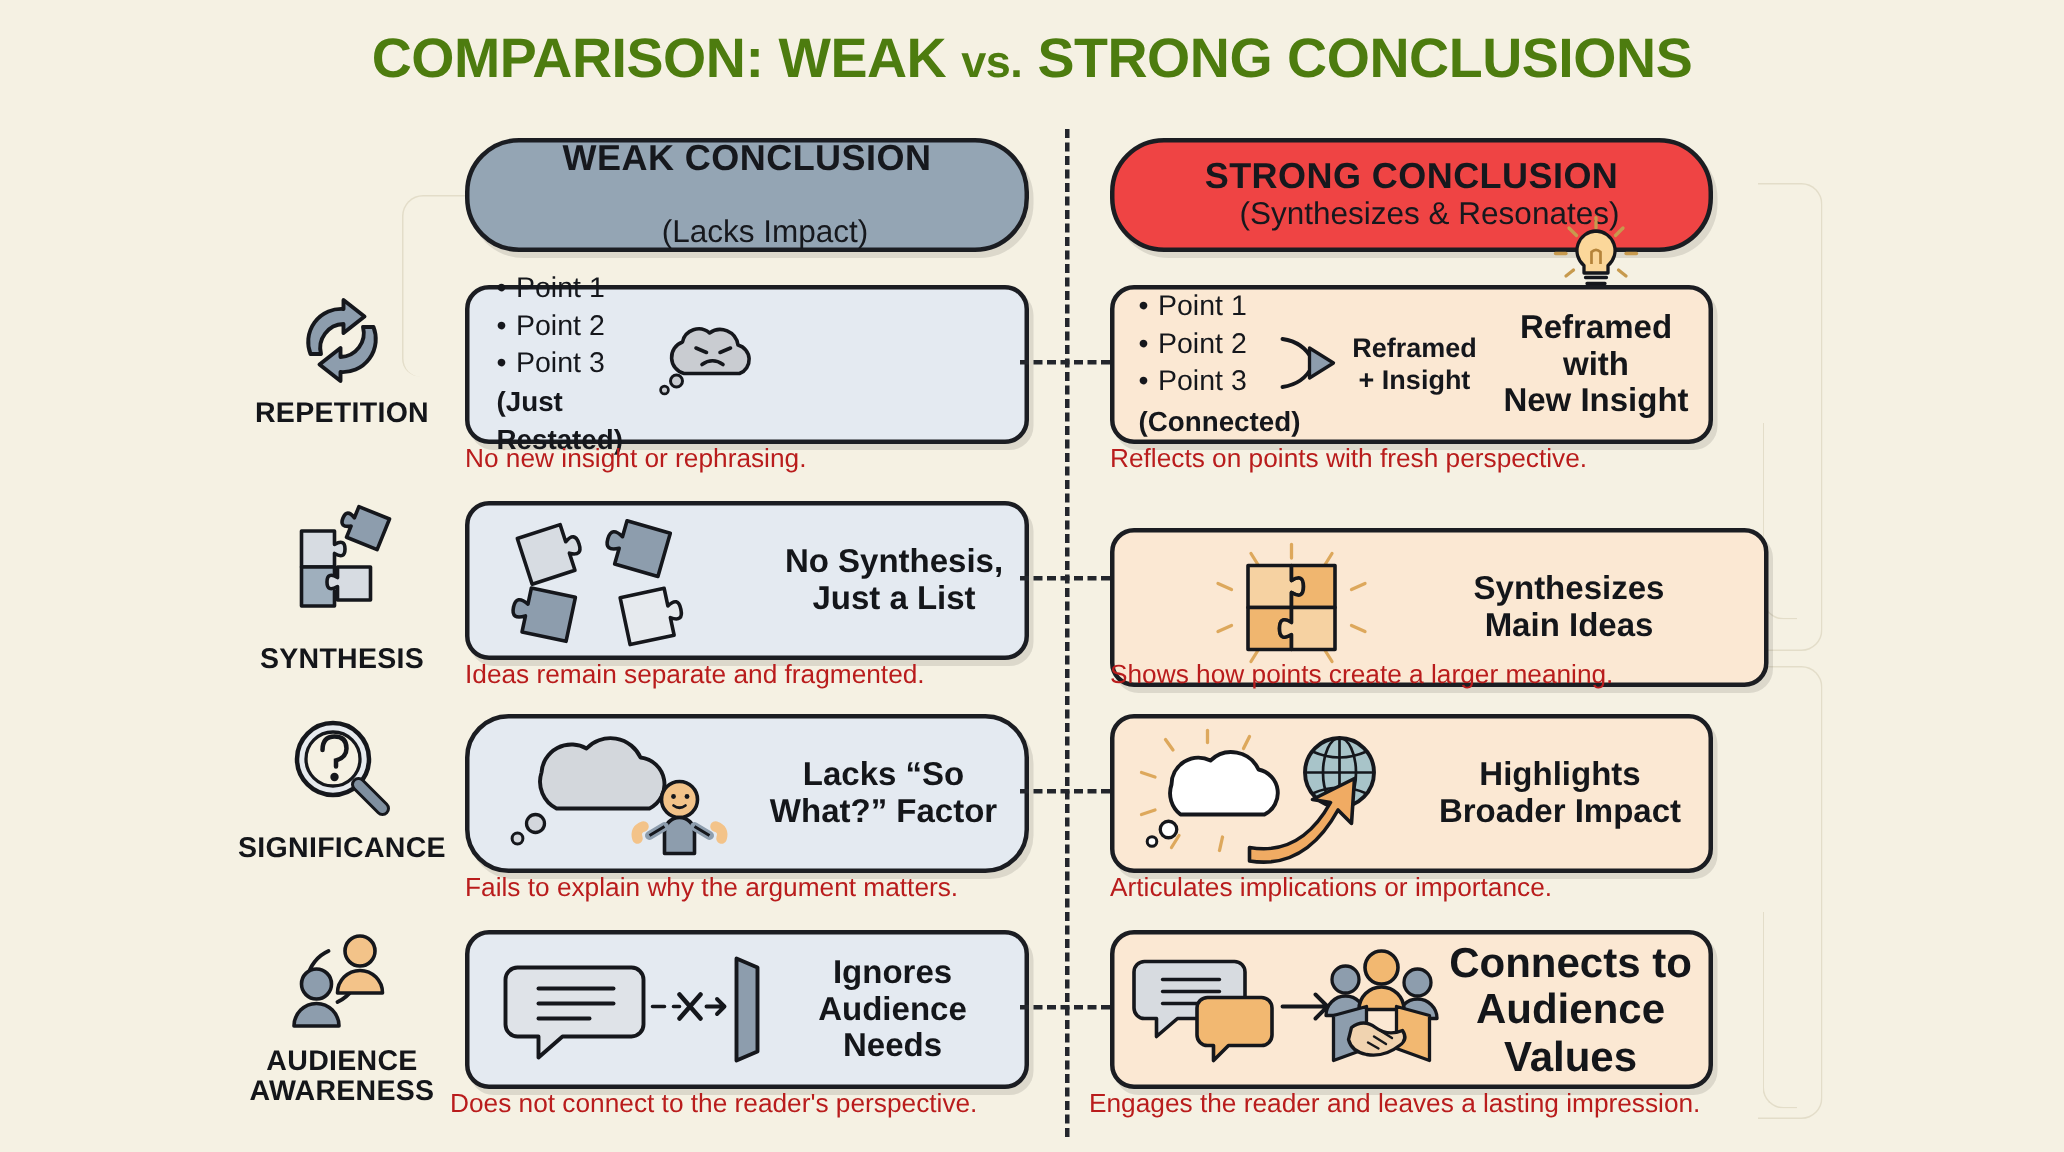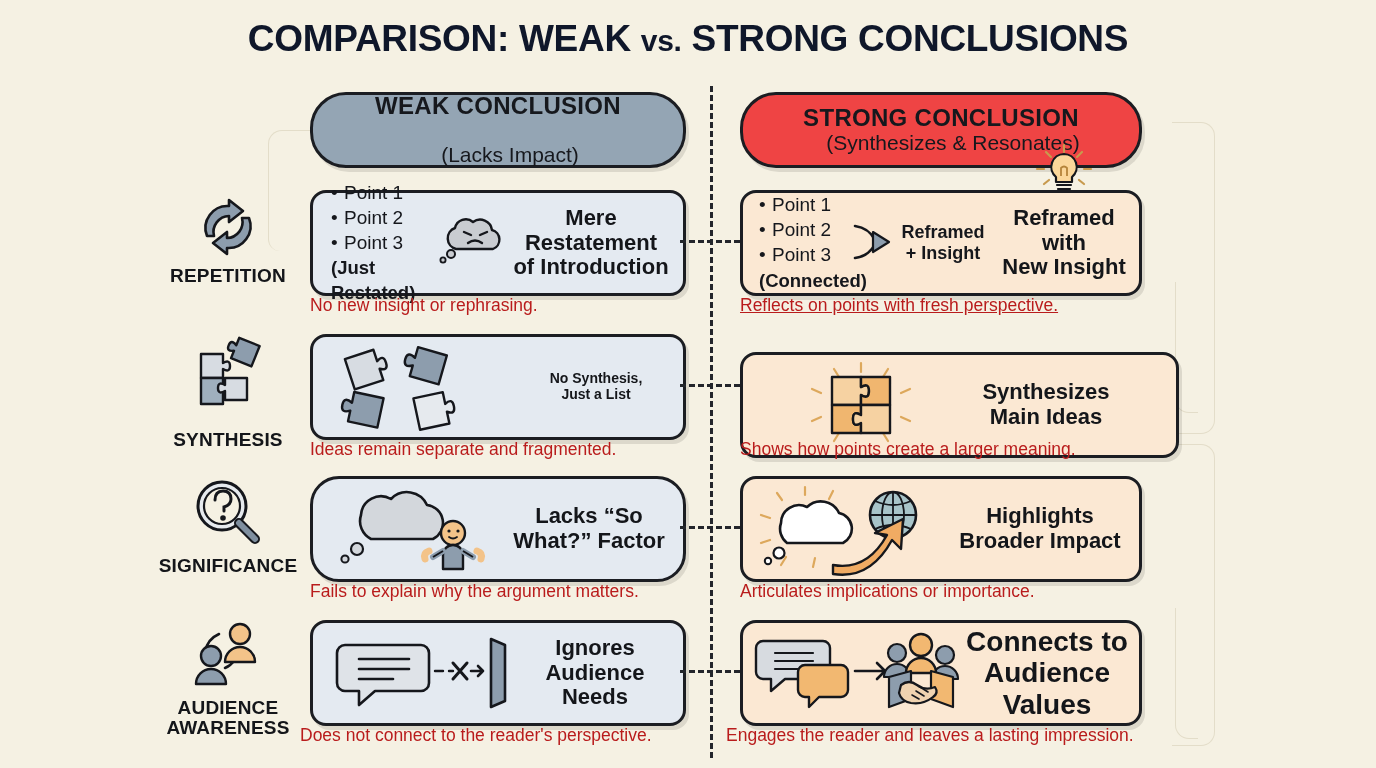--- a/index.html
+++ b/index.html
@@ -8,21 +8,21 @@
     background:#f5f1e3;
     font-family:"Liberation Sans", sans-serif;
     color:#16181d;
     position:relative;
   }
   .canvas{position:relative;width:1376px;height:768px;}
 
   
   .title{
     position:absolute;top:18px;left:0;width:1376px;text-align:center;
-    font-size:37px;font-weight:bold;letter-spacing:-0.3px;color:#0f172a;
+    font-size:37px;font-weight:bold;letter-spacing:-0.3px;color:#4d7c0f;
     font-family:"Liberation Sans", sans-serif;
   }
   .title .small{font-size:30px;}
 
   
   .bracket{position:absolute;border:1.5px solid #e3ddc9;border-radius:12px;pointer-events:none;}
   .br-left{left:268px;top:130px;width:120px;height:120px;border-right:none;border-bottom:none;border-top-left-radius:14px;}
   .br-r1{left:1172px;top:122px;width:42px;height:310px;border-left:none;border-radius:0 14px 14px 0;}
   .br-r2{left:1172px;top:444px;width:42px;height:300px;border-left:none;border-radius:0 14px 14px 0;}
   .br-r3{left:1175px;top:282px;width:22px;height:130px;border-right:none;border-top:none;border-radius:0 0 0 14px;}
@@ -127,24 +127,20 @@
       <div class="b"><span class="dot">•</span><span>Point 3</span></div>
       <div class="note">(Just Restated)</div>
     </div>
     <svg width="72" height="62" viewBox="0 0 72 62" style="margin-left:-4px;margin-top:-8px;">
       <path d="M20 20 a11 11 0 0 1 18-6 a12 12 0 0 1 19 8 a10 10 0 0 1 1 19 h-37 a11 11 0 0 1 -1 -21 z" fill="#c9ccd1" stroke="#15171c" stroke-width="2.4" stroke-linejoin="round"></path>
       <path d="M29 24 l7 3 M52 24 l-7 3" stroke="#15171c" stroke-width="2.4" stroke-linecap="round" fill="none"></path>
       <path d="M33 35 q7 -5 14 0" stroke="#15171c" stroke-width="2.4" stroke-linecap="round" fill="none"></path>
       <circle cx="16" cy="46" r="4" fill="#c9ccd1" stroke="#15171c" stroke-width="2"></circle>
       <circle cx="8" cy="52" r="2.6" fill="#c9ccd1" stroke="#15171c" stroke-width="1.8"></circle>
     </svg>
-    <div class="card-title" style="font-size:22px;flex:1;margin-right:8px;">
-      <div>Mere Restatement</div>
-      <div>of Introduction</div>
-    </div>
   </div>
   <div class="caption" style="left:310px;top:295px;width:370px;">No new insight or rephrasing.</div>
 
   <div class="card card-strong" style="left:740px;top:190px;width:396px;height:100px;">
     <div class="bullets" style="margin-left:16px;width:100px;">
       <div class="b"><span class="dot">•</span><span>Point 1</span></div>
       <div class="b"><span class="dot">•</span><span>Point 2</span></div>
       <div class="b"><span class="dot">•</span><span>Point 3</span></div>
       <div class="note">(Connected)</div>
     </div>
@@ -171,21 +167,21 @@
         <path d="M31 11 a13 13 0 0 1 8 23 l0 5 h-16 l0 -5 a13 13 0 0 1 8 -23 z" fill="#fbd79a" stroke="#15171c" stroke-width="2.2" stroke-linejoin="round"></path>
         <path d="M24 42 h14 M25 46 h12" stroke="#15171c" stroke-width="2.2" stroke-linecap="round"></path>
         <path d="M28 33 v-8 q3 -3 6 0 v8" stroke="#b5843a" stroke-width="1.8" fill="none"></path>
       </svg>
       <div class="card-title" style="font-size:22px;">
         <div>Reframed with</div>
         <div>New Insight</div>
       </div>
     </div>
   </div>
-  <div class="caption" style="left:740px;top:295px;width:396px;text-decoration:underline;">Reflects on points with fresh perspective.</div>
+  <div class="caption" style="left:740px;top:295px;width:396px;">Reflects on points with fresh perspective.</div>
   <div class="connector" style="left:680px;top:240px;width:60px;"></div>
 
   <div class="cat" style="top:334px;gap:16px;">
     <svg width="86" height="76" viewBox="0 0 86 76">
       <path d="M16 20 h22 v9 q7 -4 7 3 q0 7 -7 3 v9 h-22 z" fill="#d7dce2" stroke="#15171c" stroke-width="2.4" stroke-linejoin="round"></path>
       <path d="M16 44 h22 v10 q6 -4 6 3 q0 7 -6 3 v10 h-22 z" fill="#9fafbd" stroke="#15171c" stroke-width="2.4" stroke-linejoin="round"></path>
       <path d="M40 44 h22 v22 h-22 v-9 q-7 4 -7 -3 q0 -7 7 -3 z" fill="#d7dce2" stroke="#15171c" stroke-width="2.4" stroke-linejoin="round"></path>
       <g transform="rotate(22 62 22)">
         <path d="M48 8 h22 v22 h-22 v-8 q-7 4 -7 -3 q0 -7 7 -3 z" fill="#8d9dad" stroke="#15171c" stroke-width="2.4" stroke-linejoin="round"></path>
       </g>
@@ -201,21 +197,21 @@
       <g transform="rotate(16 108 26)">
         <path d="M92 10 h30 v30 h-30 v-11 q-9 5 -9 -4 q0 -9 9 -4 z" fill="#8d9dad" stroke="#15171c" stroke-width="2.4" stroke-linejoin="round"></path>
       </g>
       <g transform="rotate(12 46 68)">
         <path d="M30 54 h30 v30 h-30 v-11 q-9 5 -9 -4 q0 -9 9 -4 z" fill="#8d9dad" stroke="#15171c" stroke-width="2.4" stroke-linejoin="round"></path>
       </g>
       <g transform="rotate(-12 110 68)">
         <path d="M95 54 h30 v12 q8 -5 8 4 q0 9 -8 4 v12 h-30 z" fill="#e6eaee" stroke="#15171c" stroke-width="2.4" stroke-linejoin="round"></path>
       </g>
     </svg>
-    <div class="card-title" style="font-size:14px;flex:1;margin-right:14px;margin-left:12px;">
+    <div class="card-title" style="font-size:22px;flex:1;margin-right:14px;margin-left:12px;">
       <div>No Synthesis,</div>
       <div>Just a List</div>
     </div>
   </div>
   <div class="caption" style="left:310px;top:439px;width:370px;">Ideas remain separate and fragmented.</div>
 
   <div class="card card-strong" style="left:740px;top:352px;width:396px;height:100px;padding-left:37px;">
     <svg width="150" height="96" viewBox="0 0 150 96" style="margin-left:6px;">
       <g stroke="#dda85c" stroke-width="2.2" stroke-linecap="round">
         <path d="M75 6 v9"></path>

